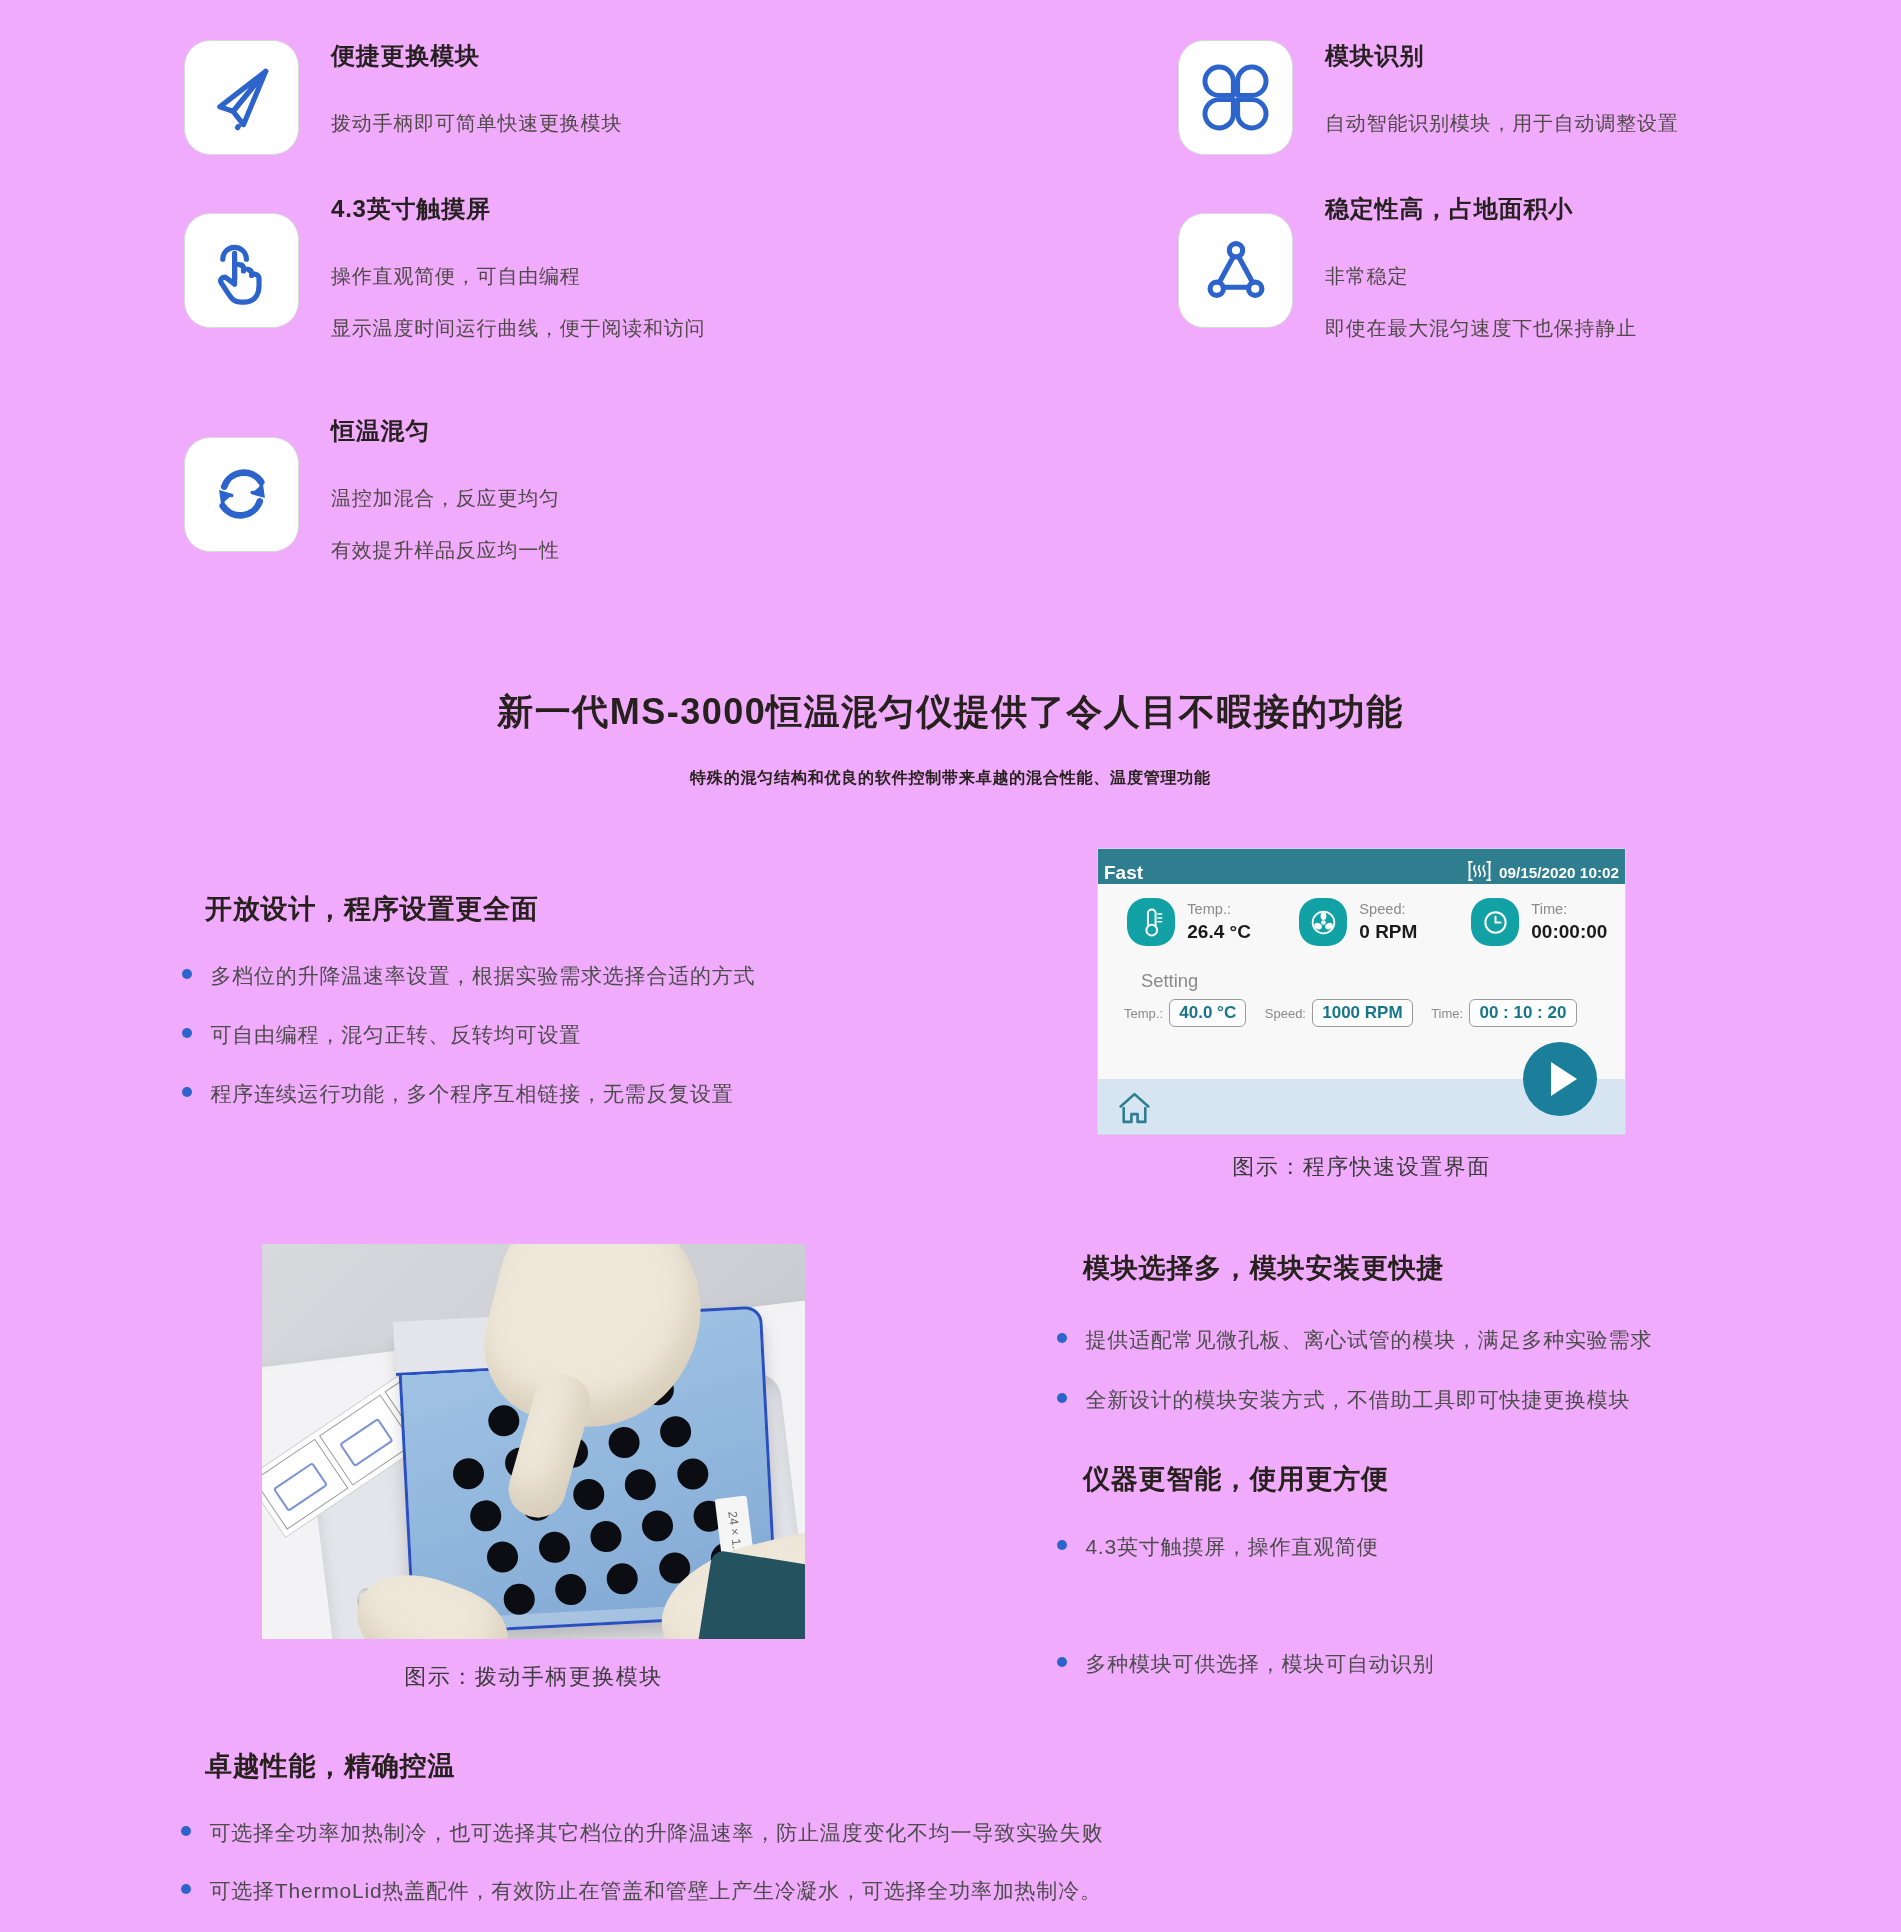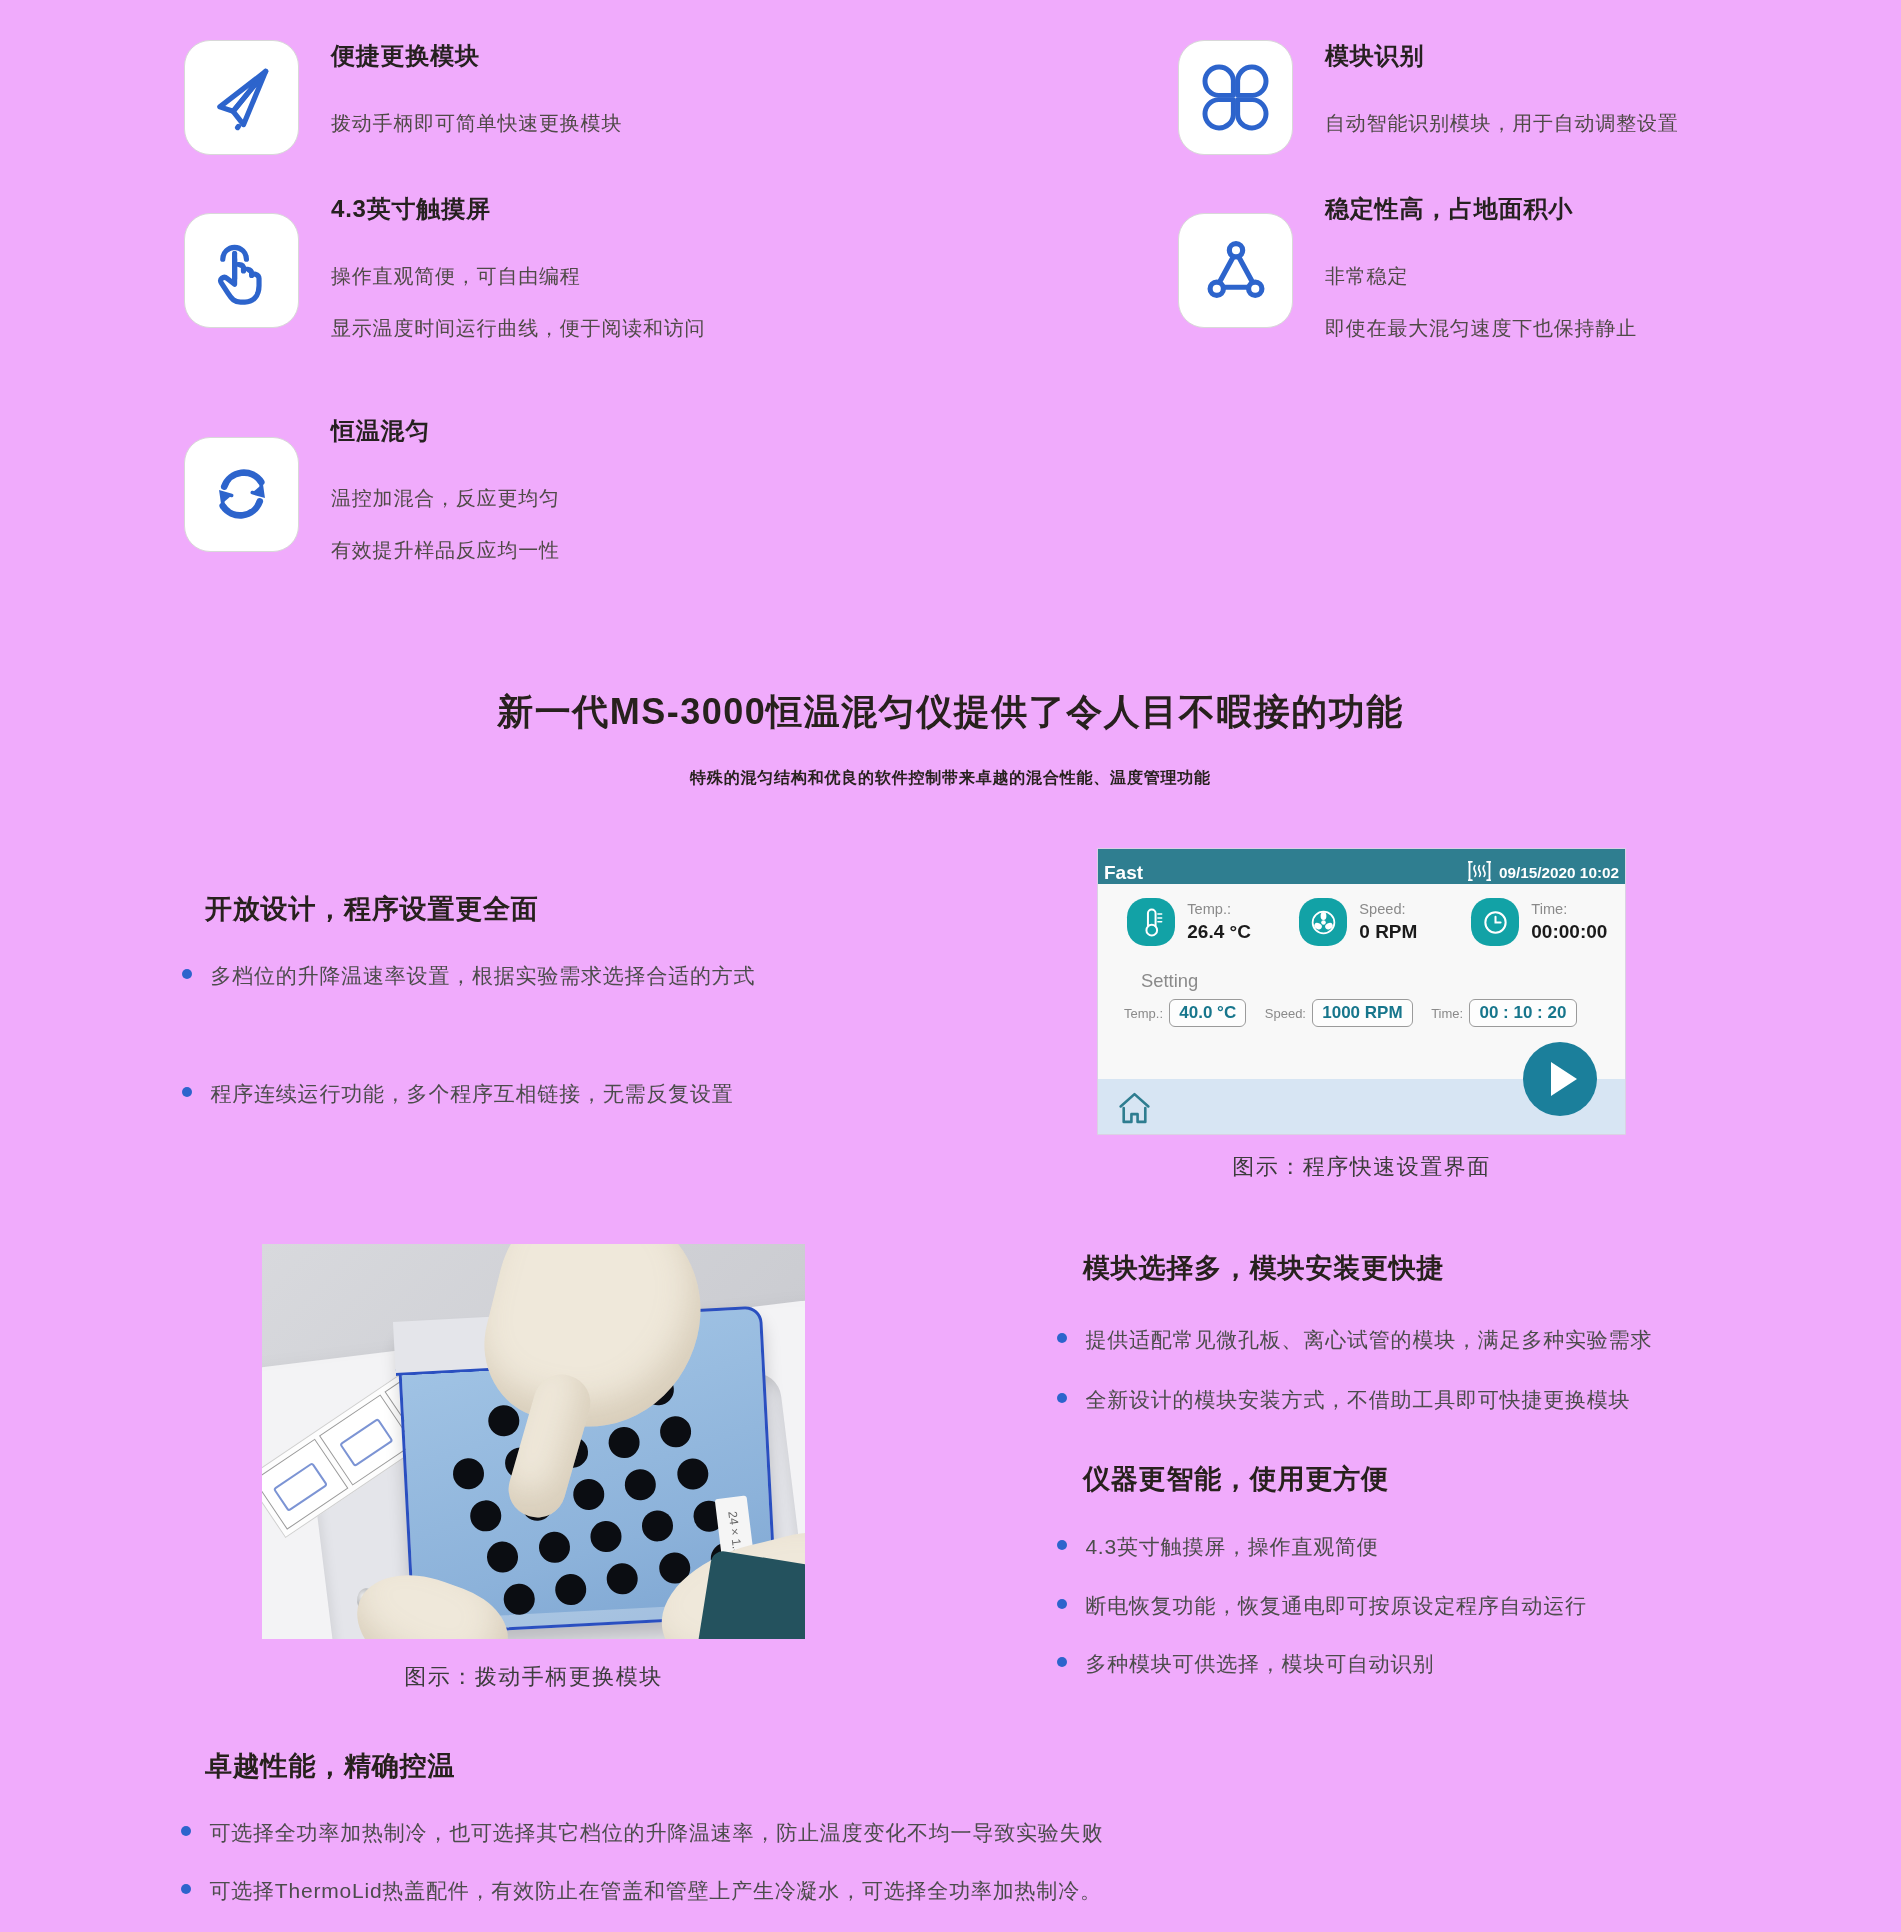--- a/index.html
+++ b/index.html
@@ -177,20 +177,24 @@
   </div>
 
   <div class="hero-title">新一代MS-3000恒温混匀仪提供了令人目不暇接的功能</div>
   <div class="hero-sub">特殊的混匀结构和优良的软件控制带来卓越的混合性能、温度管理功能</div>
 
   <div class="sec-title" style="left:205px;top:891px;">开放设计，程序设置更全面</div>
   <div class="bullet" style="left:182px;top:962px;width:843px;">
     <span class="dot"></span>
     <span>多档位的升降温速率设置，根据实验需求选择合适的方式</span>
   </div>
+  <div class="bullet" style="left:182px;top:1021px;width:843px;">
+    <span class="dot"></span>
+    <span>可自由编程，混匀正转、反转均可设置</span>
+  </div>
   <div class="bullet" style="left:182px;top:1080px;width:843px;">
     <span class="dot"></span>
     <span>程序连续运行功能，多个程序互相链接，无需反复设置</span>
   </div>
 
   <div class="screen">
     <div class="scr-header">
       <span class="scr-prog">Fast</span>
       <span class="scr-right">
         <span>
@@ -302,24 +306,20 @@
   <div class="bullet" style="left:1057px;top:1386px;width:736px;">
     <span class="dot"></span>
     <span>全新设计的模块安装方式，不借助工具即可快捷更换模块</span>
   </div>
 
   <div class="sec-title" style="left:1083px;top:1461px;">仪器更智能，使用更方便</div>
   <div class="bullet" style="left:1057px;top:1533px;width:736px;">
     <span class="dot"></span>
     <span>4.3英寸触摸屏，操作直观简便</span>
   </div>
-  <div class="bullet" style="left:1057px;top:1592px;width:736px;">
-    <span class="dot"></span>
-    <span>断电恢复功能，恢复通电即可按原设定程序自动运行</span>
-  </div>
   <div class="bullet" style="left:1057px;top:1650px;width:736px;">
     <span class="dot"></span>
     <span>多种模块可供选择，模块可自动识别</span>
   </div>
 
   <div class="sec-title" style="left:205px;top:1748px;">卓越性能，精确控温</div>
   <div class="bullet" style="left:181px;top:1819px;width:1572px;">
     <span class="dot"></span>
     <span>可选择全功率加热制冷，也可选择其它档位的升降温速率，防止温度变化不均一导致实验失败</span>
   </div>

